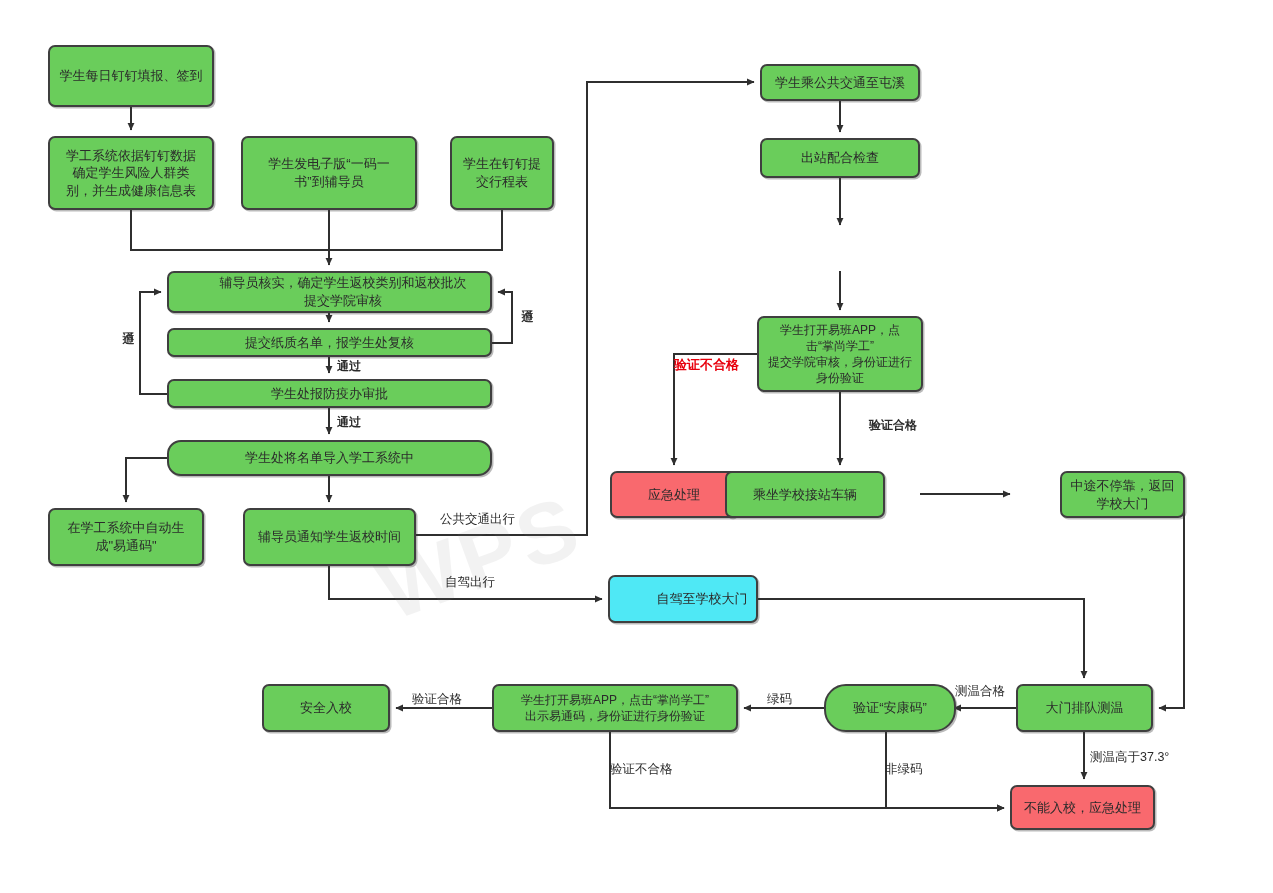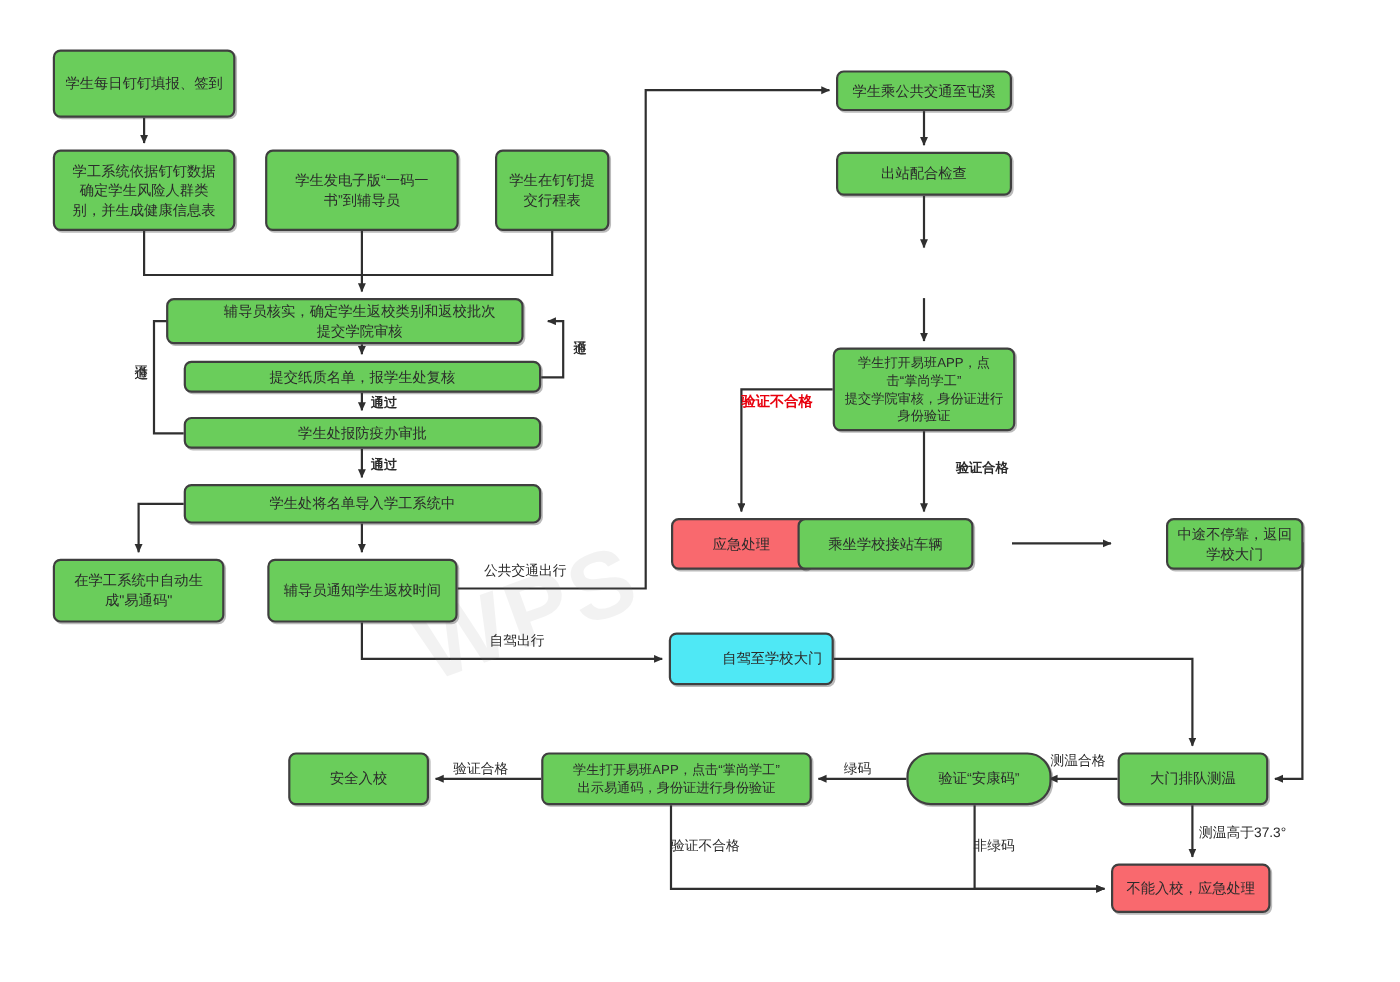--- a/index.html
+++ b/index.html
@@ -124,25 +124,25 @@
   <div class="wm">WPS</div>
 
   <div class="node green" style="left:48px;top:45px;width:166px;height:62px;">学生每日钉钉填报、签到</div>
   <div class="node green" style="left:48px;top:136px;width:166px;height:74px;">学工系统依据钉钉数据
 确定学生风险人群类
 别，并生成健康信息表</div>
   <div class="node green" style="left:241px;top:136px;width:176px;height:74px;">学生发电子版“一码一
 书”到辅导员</div>
   <div class="node green" style="left:450px;top:136px;width:104px;height:74px;">学生在钉钉提
 交行程表</div>
-  <div class="node green" style="left:151px;top:271px;width:325px;height:42px;padding-left:33px;">辅导员核实，确定学生返校类别和返校批次
+  <div class="node green" style="left:167px;top:271px;width:325px;height:42px;padding-left:33px;">辅导员核实，确定学生返校类别和返校批次
 提交学院审核</div>
   <div class="node green" style="left:167px;top:328px;width:325px;height:29px;">提交纸质名单，报学生处复核</div>
   <div class="node green" style="left:167px;top:379px;width:325px;height:29px;">学生处报防疫办审批</div>
-  <div class="node green" style="left:167px;top:440px;width:325px;height:36px;">学生处将名单导入学工系统中</div>
+  <div class="node green" style="left:167px;top:440px;width:325px;height:36px;border-radius:14px;">学生处将名单导入学工系统中</div>
   <div class="node green" style="left:48px;top:508px;width:156px;height:58px;">在学工系统中自动生
 成"易通码"</div>
   <div class="node green" style="left:243px;top:508px;width:173px;height:58px;">辅导员通知学生返校时间</div>
   <div class="node green" style="left:760px;top:64px;width:160px;height:37px;">学生乘公共交通至屯溪</div>
   <div class="node green" style="left:760px;top:138px;width:160px;height:40px;">出站配合检查</div>
   <div class="node green" style="left:757px;top:316px;width:166px;height:76px;font-size:12px;">学生打开易班APP，点
 击“掌尚学工”
 提交学院审核，身份证进行
 身份验证</div>
   <div class="node red" style="left:610px;top:471px;width:128px;height:47px;">应急处理</div>

